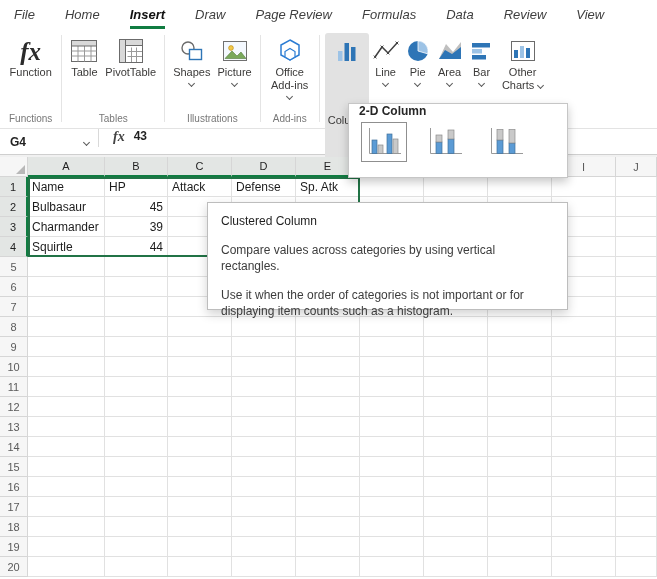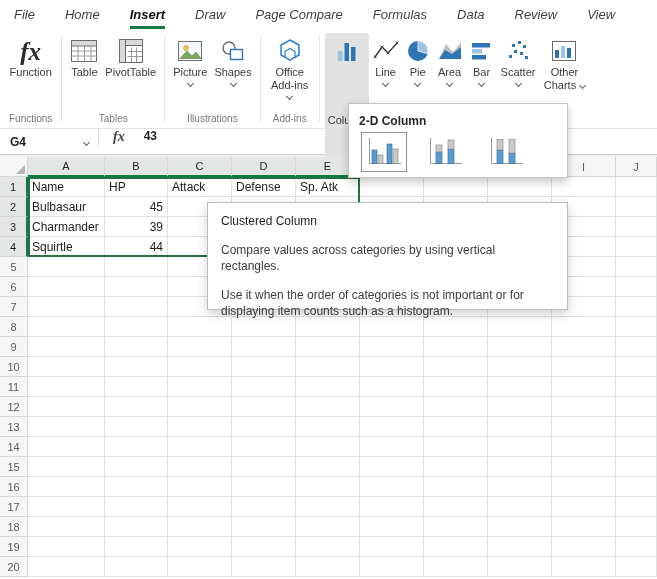--- a/index.html
+++ b/index.html
@@ -24,59 +24,59 @@
   .chev { width:5px; height:5px; border-right:1.4px solid #5a5a5a; border-bottom:1.4px solid #5a5a5a; transform:rotate(45deg); margin-top:2px; display:inline-block; }
   .chev.inline { margin-left:4px; margin-bottom:1px; }
   .glabel { margin-top:auto; font-size:10px; color:#777; padding:2px 4px 3px; text-align:center; }
   .fxbig { font-family:"Liberation Serif", serif; font-style:italic; font-weight:700; font-size:25px; color:#2b2b2b; line-height:1; }
 
   
   .fbar { display:flex; align-items:flex-start; height:26px; background:#fff; border-bottom:1px solid #cfcfcf;font-weight:bold; }
   .namebox { width:98px; height:100%; display:flex; align-items:center; justify-content:space-between; padding:0 9px 0 10px; }
   .fsep { width:1px; height:18px; background:#d9d9d9; }
   .fxsmall { font-family:"Liberation Serif", serif; font-style:italic; font-size:14px; color:#444; margin-left:14px; }
-  .fval { margin-left:19px; font-size:12px; color:#1f1f1f; }
+  .fval { margin-left:9px; font-size:12px; color:#1f1f1f; }
   .gridspacer { height:2px; background:#f1f1f1; }
 
   
   #sheet { position:relative; height:422px; background:#fff; overflow:hidden; }
   #sheet-grid { display:grid; grid-auto-rows:20px; }
   .hdr { background:#f6f6f6; color:#5a5a5a; font-size:11px; display:flex; align-items:center; justify-content:center; border-right:1px solid #d6d6d6; border-bottom:1px solid #d6d6d6; }
   .hdr.sel { background:#e3e6e4; color:#1f1f1f; }
   .colh.sel { border-bottom:2px solid #107c41; }
   .rowh.sel { border-right:2px solid #107c41; }
   .corner { position:relative; }
   .corner:after { content:""; position:absolute; right:2px; bottom:2px; border-style:solid; border-width:0 0 9px 9px; border-color:transparent transparent #b8b8b8 transparent; }
   .cell { background:#fff; border-right:1px solid #e1e1e1; border-bottom:1px solid #e1e1e1; display:flex; align-items:center; padding:0 4px; font-size:12px; color:#1c1c1c; overflow:hidden; white-space:nowrap; }
   .cell.num { justify-content:flex-end; }
   #selection { position:absolute; left:28px; top:20px; width:332px; height:80px; border:2px solid #217346; pointer-events:none; z-index:5; }
 
   
-  #panel { position:absolute; left:348px; top:103px; width:220px; height:75px; background:#fff; border:1px solid #c6c6c6; box-shadow:0 4px 9px rgba(0,0,0,.22); z-index:50; padding:10px 10px 5px; }
+  #panel { position:absolute; left:348px; top:103px; width:220px; height:75px; background:#fff; border:1px solid #c6c6c6; box-shadow:0 4px 9px rgba(0,0,0,.22); z-index:50; padding:0 10px 5px; }
   .ptitle { font-size:12px; font-weight:700; color:#262626; }
   .picons { display:flex; align-items:center; gap:15px; margin-top:4px; padding-left:2px; }
   .picon { width:46px; height:40px; display:flex; align-items:center; justify-content:center; }
   .picon.hover { border:1px solid #8f8f8f; background:#fff; }
 
   
   #tooltip { position:absolute; left:207px; top:202px; width:361px; height:108px; background:#fff; border:1px solid #bdbdbd; box-shadow:0 4px 10px rgba(0,0,0,.18); z-index:60; padding:11px 13px; }
   .tt-title { font-size:12px; color:#1f1f1f; margin-bottom:14px; }
   .tt-body { font-size:12px; line-height:16px; color:#3c3c3c; margin-bottom:13px; }
 </style>
 </head>
 <body>
 
 <div id="app">
 
   <div class="tabs">
     <div class="tab">File</div>
     <div class="tab">Home</div>
     <div class="tab active">Insert</div>
     <div class="tab">Draw</div>
-    <div class="tab">Page Compare</div>
+    <div class="tab">Page Review</div>
     <div class="tab">Formulas</div>
     <div class="tab">Data</div>
     <div class="tab">Review</div>
     <div class="tab">View</div>
   </div>
 
   <div class="ribbon">
 
     <div class="rgroup">
       <div class="rbtns">
@@ -119,36 +119,36 @@
       <div class="glabel">Tables</div>
     </div>
 
     <div class="vsep"></div>
 
     <div class="rgroup">
       <div class="rbtns">
         <div class="rbtn">
           <div class="ic">
             <svg width="26" height="24" viewBox="0 0 26 24">
+              <circle cx="9" cy="9" r="6" fill="none" stroke="#6b6b6b" stroke-width="1.4"></circle>
+              <rect x="10.5" y="10.5" width="12" height="10" fill="#fff" stroke="#2e75b6" stroke-width="1.4"></rect>
+            </svg>
+          </div>
+          <span class="lbl">Shapes</span>
+          <span class="chev"></span>
+        </div>
+        <div class="rbtn">
+          <div class="ic">
+            <svg width="26" height="24" viewBox="0 0 26 24">
               <rect x="1.5" y="2.5" width="23" height="19" fill="#f4f9ff" stroke="#707070"></rect>
               <circle cx="9" cy="9" r="2.4" fill="#f2c94c" stroke="#b8860b" stroke-width="0.6"></circle>
               <path d="M3 19.5 L10 12 L15 17 L19 13 L24 19.5 Z" fill="#7aa95c" stroke="#567a3e" stroke-width="0.6"></path>
             </svg>
           </div>
           <span class="lbl">Picture</span>
-          <span class="chev"></span>
-        </div>
-        <div class="rbtn">
-          <div class="ic">
-            <svg width="26" height="24" viewBox="0 0 26 24">
-              <circle cx="9" cy="9" r="6" fill="none" stroke="#6b6b6b" stroke-width="1.4"></circle>
-              <rect x="10.5" y="10.5" width="12" height="10" fill="#fff" stroke="#2e75b6" stroke-width="1.4"></rect>
-            </svg>
-          </div>
-          <span class="lbl">Shapes</span>
           <span class="chev"></span>
         </div>
       </div>
       <div class="glabel">Illustrations</div>
     </div>
 
     <div class="vsep"></div>
 
     <div class="rgroup">
       <div class="rbtns">
@@ -213,37 +213,20 @@
         </div>
         <div class="rbtn">
           <div class="ic">
             <svg width="24" height="22" viewBox="0 0 24 22">
               <rect x="2" y="3" width="18" height="4.5" fill="#2e75b6"></rect>
               <rect x="2" y="9" width="10" height="4.5" fill="#9dc3e6"></rect>
               <rect x="2" y="15" width="14" height="4.5" fill="#2e75b6"></rect>
             </svg>
           </div>
           <span class="lbl">Bar</span>
-          <span class="chev"></span>
-        </div>
-        <div class="rbtn">
-          <div class="ic">
-            <svg width="24" height="24" viewBox="0 0 24 24">
-              <g fill="#2e75b6">
-                <rect x="3" y="16" width="3" height="3"></rect>
-                <rect x="8" y="11" width="3" height="3"></rect>
-                <rect x="6" y="5" width="3" height="3"></rect>
-                <rect x="14" y="13" width="3" height="3"></rect>
-                <rect x="17" y="6" width="3" height="3"></rect>
-                <rect x="12" y="2" width="3" height="3"></rect>
-                <rect x="19" y="17" width="3" height="3"></rect>
-              </g>
-            </svg>
-          </div>
-          <span class="lbl">Scatter</span>
           <span class="chev"></span>
         </div>
         <div class="rbtn" style="max-width:50px">
           <div class="ic">
             <svg width="26" height="24" viewBox="0 0 26 24">
               <rect x="1.5" y="2.5" width="23" height="19" fill="#fff" stroke="#6b6b6b"></rect>
               <rect x="4" y="11" width="4" height="8" fill="#2e75b6"></rect>
               <rect x="10" y="7" width="4" height="12" fill="#9dc3e6"></rect>
               <rect x="16" y="9" width="4" height="10" fill="#2e75b6"></rect>
             </svg>

